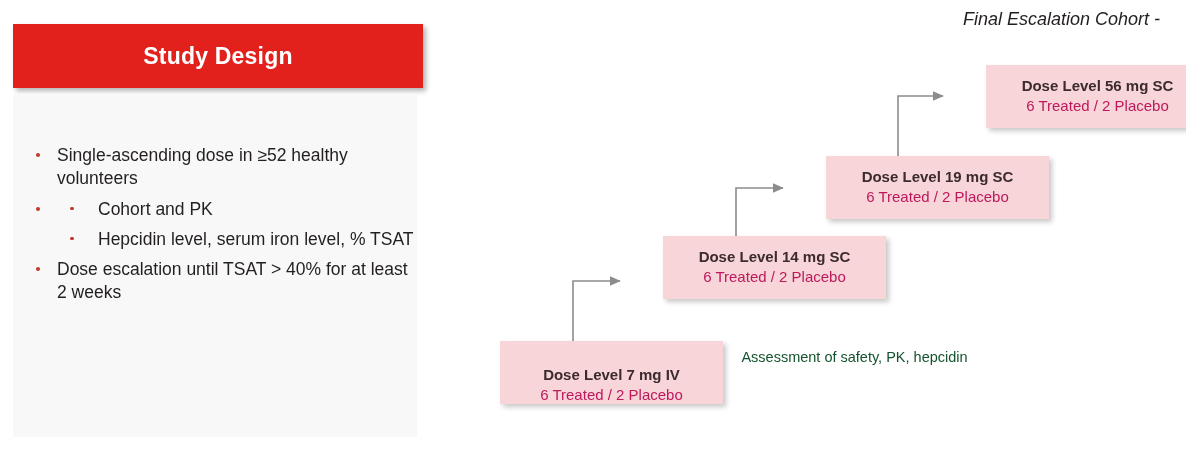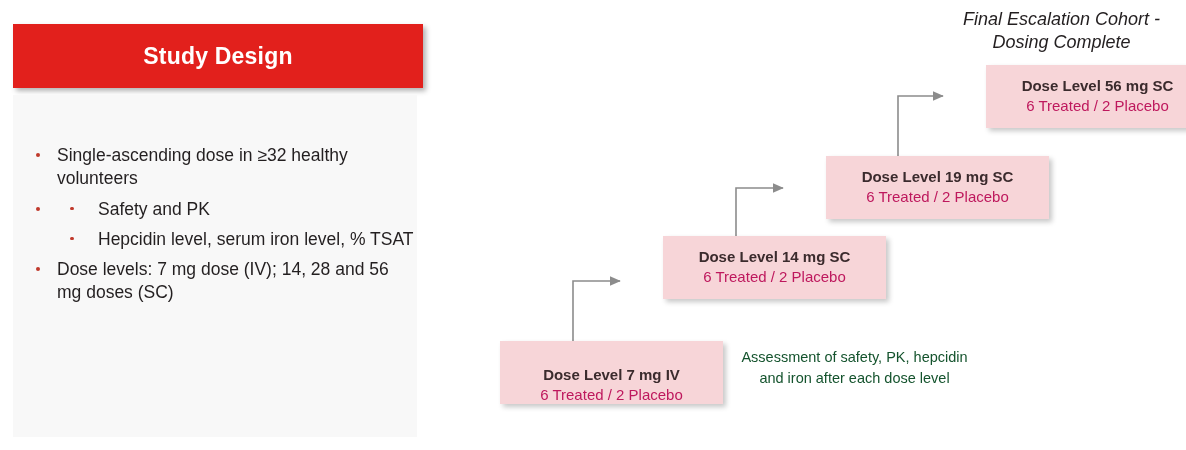--- a/index.html
+++ b/index.html
@@ -178,42 +178,42 @@
 
     <div id="study-design-header">
       <span class="title-text">Study Design</span>
     </div>
 
     <div id="left-body">
       <ul class="bullets">
 
         <li>
           <span class="dot"></span>
-          <span>Single-ascending dose in ≥32 healthy volunteers</span>
+          <span>Single-ascending dose in ≥52 healthy volunteers</span>
         </li>
 
         <li>
           <span class="dot"></span>
           <ul class="sub-bullets">
             <li>
               <span class="dot"></span>
-              <span>Safety and PK</span>
+              <span>Cohort and PK</span>
             </li>
             <li>
               <span class="dot"></span>
               <span>Hepcidin level, serum iron level, % TSAT</span>
             </li>
           </ul>
         </li>
 
-
         <li>
           <span class="dot"></span>
-          <span>Dose levels: 7 mg dose (IV); 14, 28 and 56 mg doses (SC)</span>
+          <span>Dose escalation until TSAT &gt; 40% for at least 2 weeks</span>
         </li>
+
 
       </ul>
     </div>
   </div>
 
   <div id="diagram">
 
     <svg class="connector" width="746" height="450" viewBox="0 0 746 450" style="left:0; top:0;" xmlns="http://www.w3.org/2000/svg">
       <defs>
         <marker id="arrowhead" markerWidth="7" markerHeight="6" refX="6.5" refY="3" orient="auto" markerUnits="strokeWidth">
@@ -243,22 +243,20 @@
       <span class="dose-sub">6 Treated / 2 Placebo</span>
     </div>
 
     <div id="box-56mg" class="dose-box">
       <span class="dose-title">Dose Level 56 mg SC</span>
       <span class="dose-sub">6 Treated / 2 Placebo</span>
     </div>
 
     <div id="caption-final">
       <div>Final Escalation Cohort -</div>
-      <div>Dosing Complete</div>
     </div>
 
     <div id="caption-assessment">
       <div>Assessment of safety, PK, hepcidin</div>
-      <div>and iron after each dose level</div>
     </div>
 
   </div>
 </div>
 
 </body></html>

